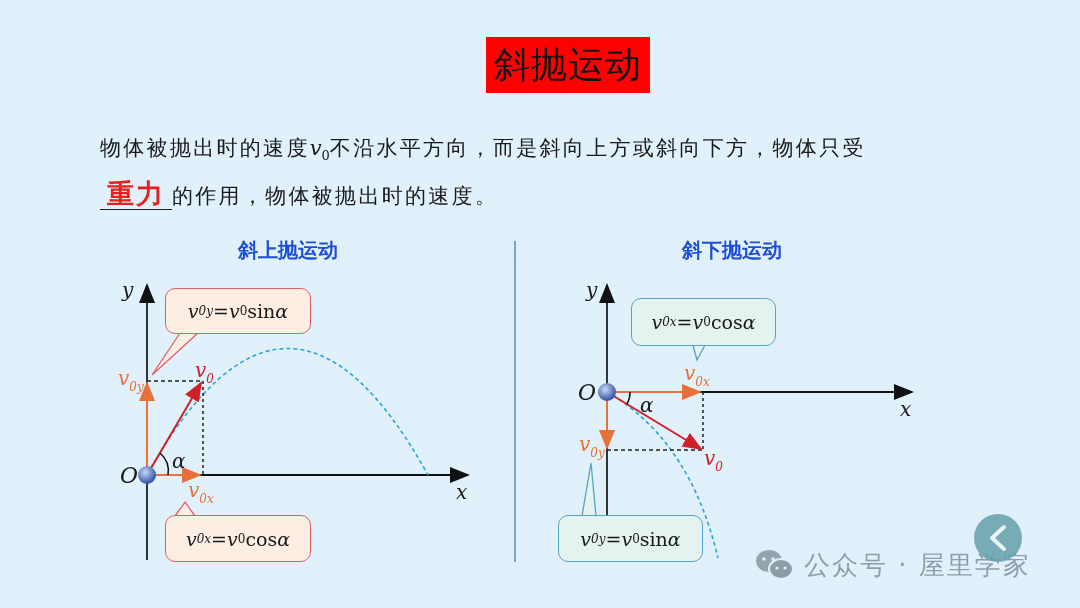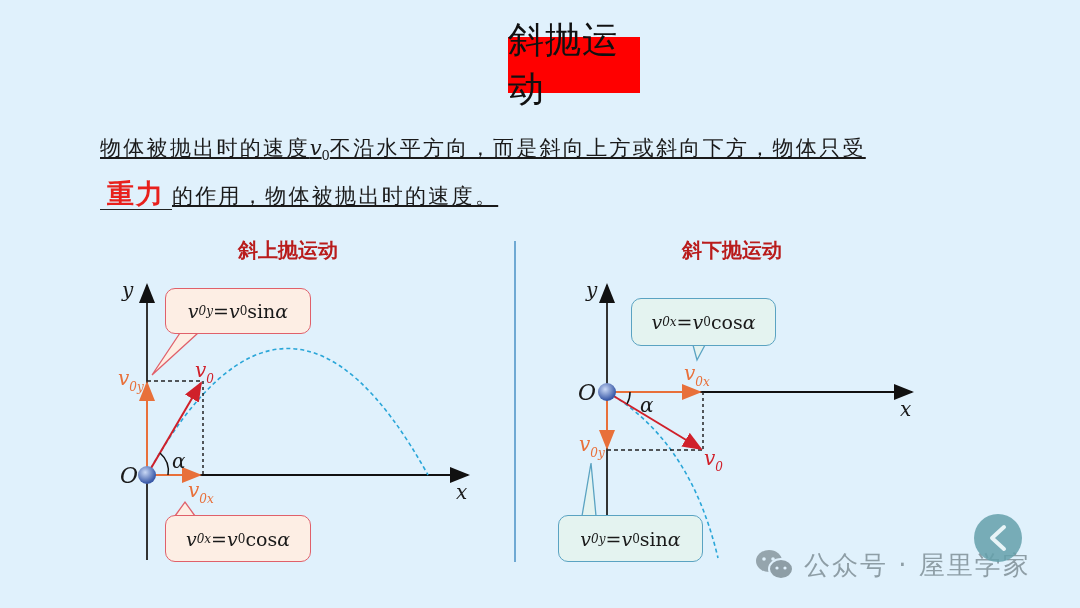--- a/index.html
+++ b/index.html
@@ -3,39 +3,39 @@
 <meta charset="utf-8">
 <style>
   html, body { margin: 0; padding: 0; }
   body {
     width: 1080px; height: 608px; overflow: hidden; position: relative;
     background: #e0f1fc;
     font-family: "DejaVu Serif", "Liberation Serif", serif;
     color: #1a1a1a;
   }
   .title-box {
-    position: absolute; left: 508px; top: 37px; width: 132px; height: 56px;
+    position: absolute; left: 486px; top: 37px; width: 164px; height: 56px;
     background: #ff0000; display: flex; align-items: center; justify-content: center;
     font-family: "DejaVu Sans", "Liberation Sans", sans-serif;
     font-size: 36px; color: #111; letter-spacing: 1px;
   }
   .para {
     position: absolute; left: 100px; top: 128px; width: 860px;
-    font-size: 21px; line-height: 41px; letter-spacing: 2.3px; text-decoration: underline;
+    font-size: 21px; line-height: 41px; letter-spacing: 2.3px;
   }
   .para .v { font-style: italic; font-family: "DejaVu Serif", serif; letter-spacing: 0; }
   .para .sub { font-size: 13px; vertical-align: -5px; font-style: normal; }
   .blank {
     display: inline-block; width: 72px; border-bottom: 1.5px solid #222;
     text-align: center; color: #e8201c; font-weight: bold; line-height: 30px;
     font-family: "DejaVu Sans", sans-serif; font-size: 27px; letter-spacing: 2px;
   }
   .section-title {
     position: absolute; top: 237px; font-family: "DejaVu Sans", "Liberation Sans", sans-serif;
-    font-size: 20px; font-weight: bold; color: #b91c1c;
+    font-size: 20px; font-weight: bold; color: #1d4ed8;
   }
   .divider { position: absolute; left: 514px; top: 241px; width: 2px; height: 321px; background: #6fa9d3; }
   svg.diag { position: absolute; left: 0; top: 0; }
   .callout {
     position: absolute; border-radius: 10px; font-size: 19px;
     display: flex; align-items: center; justify-content: center; white-space: nowrap;
   }
   .callout.red { background: #fdeee4; border: 1.5px solid #e0606a; }
   .callout.teal { background: #e4f3f0; border: 1.5px solid #5aa3c2; }
   .callout i { font-style: italic; }

